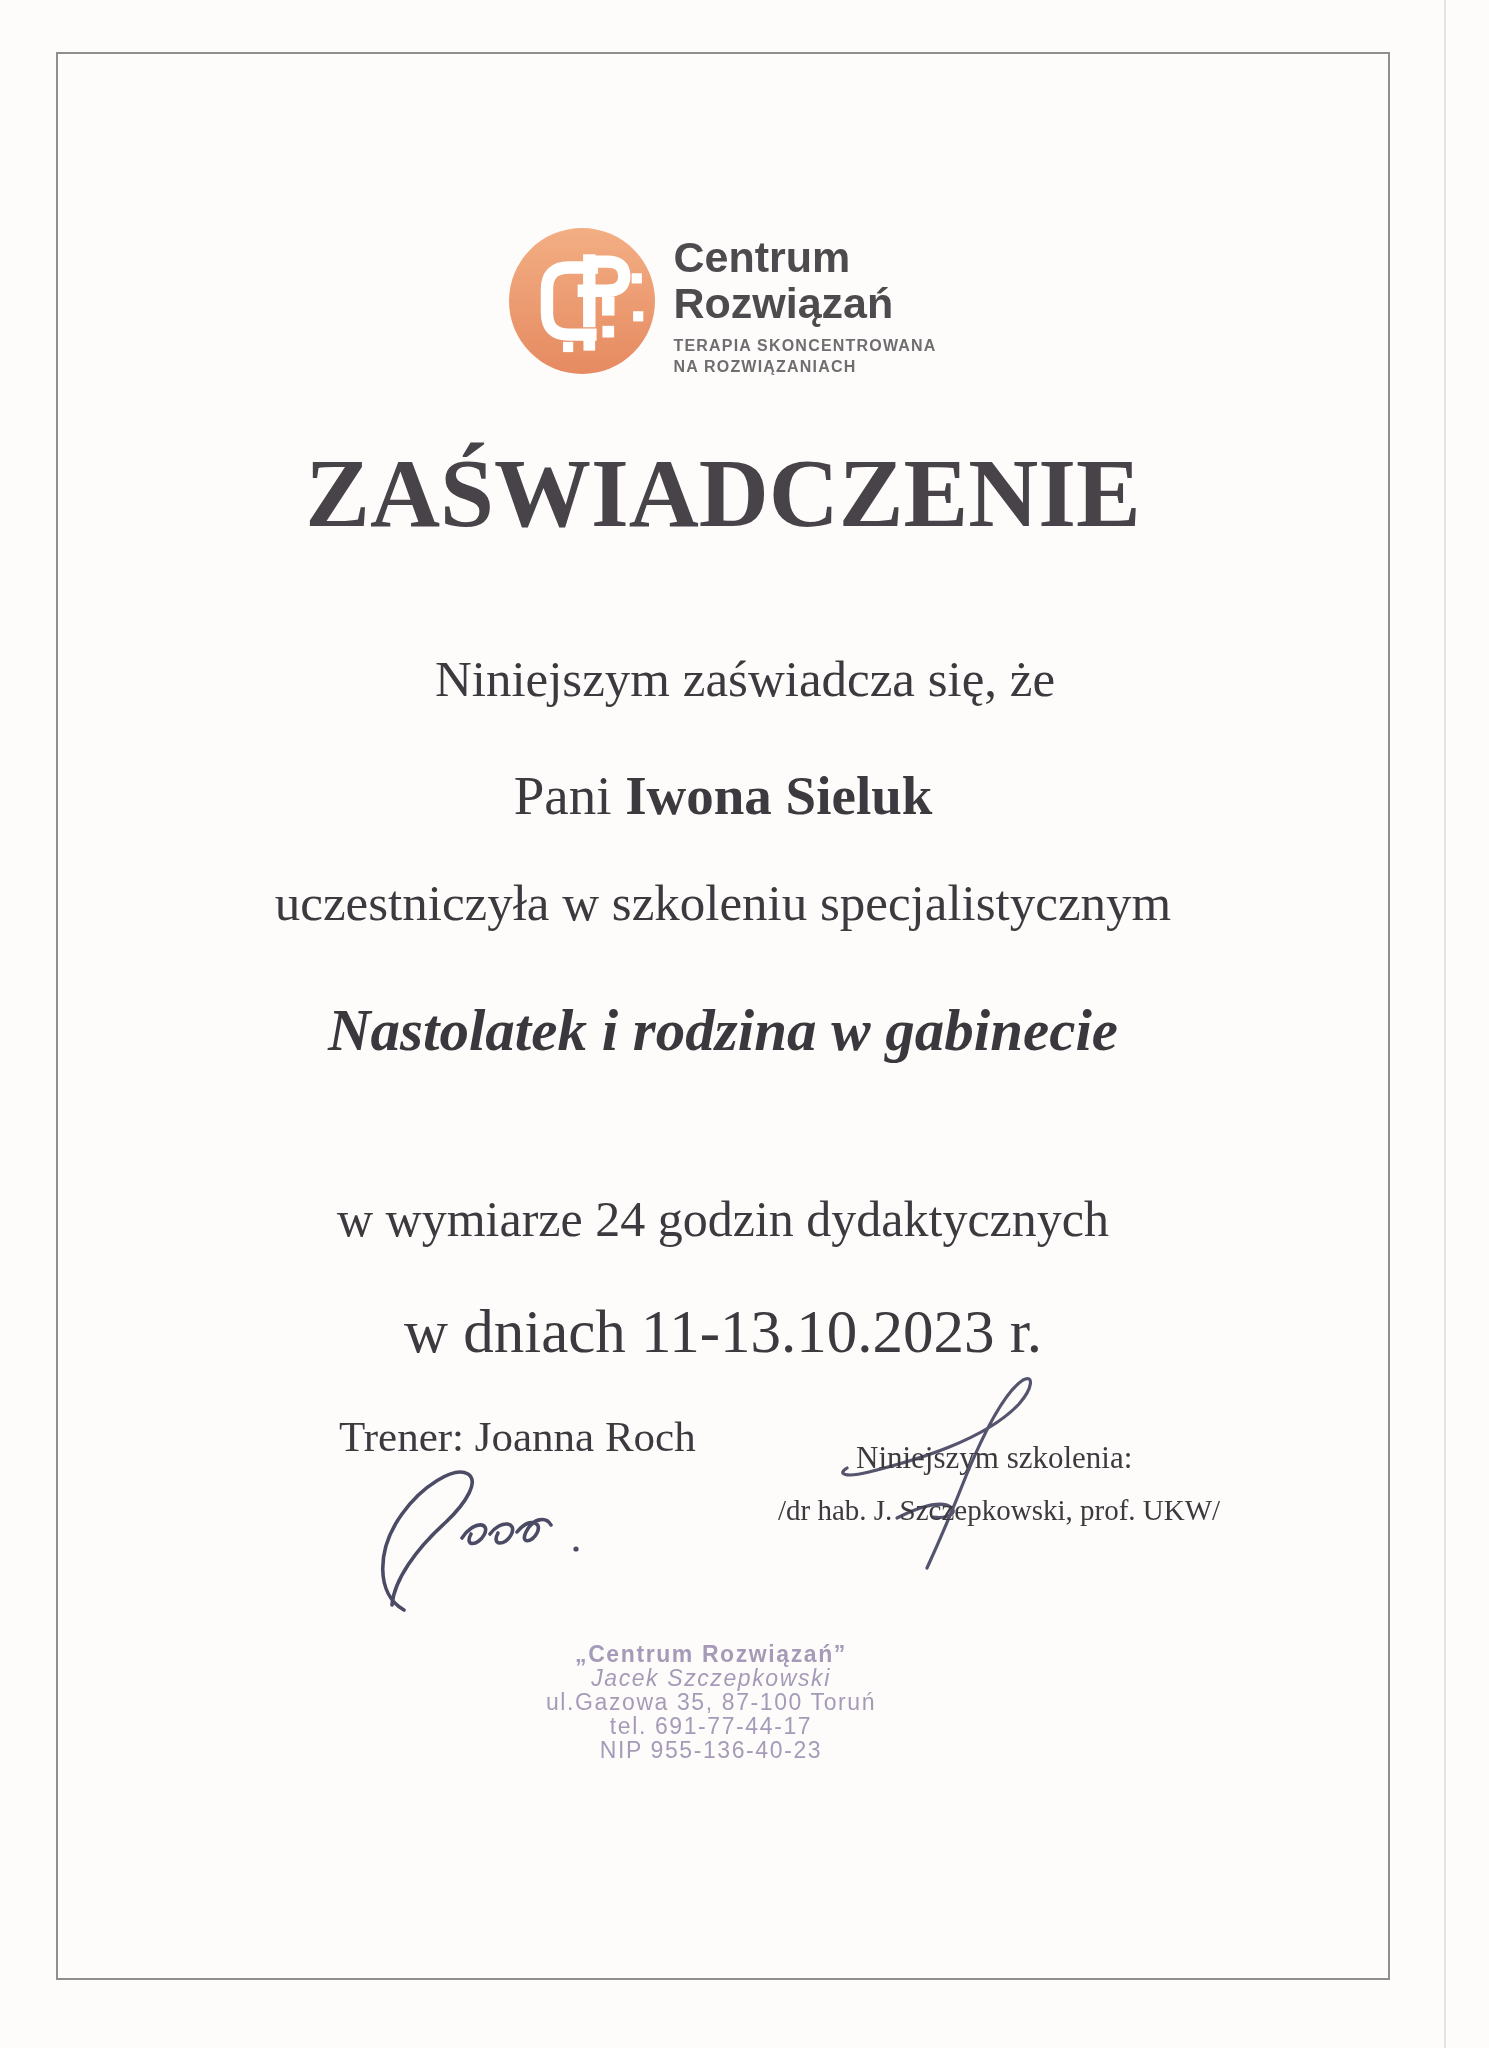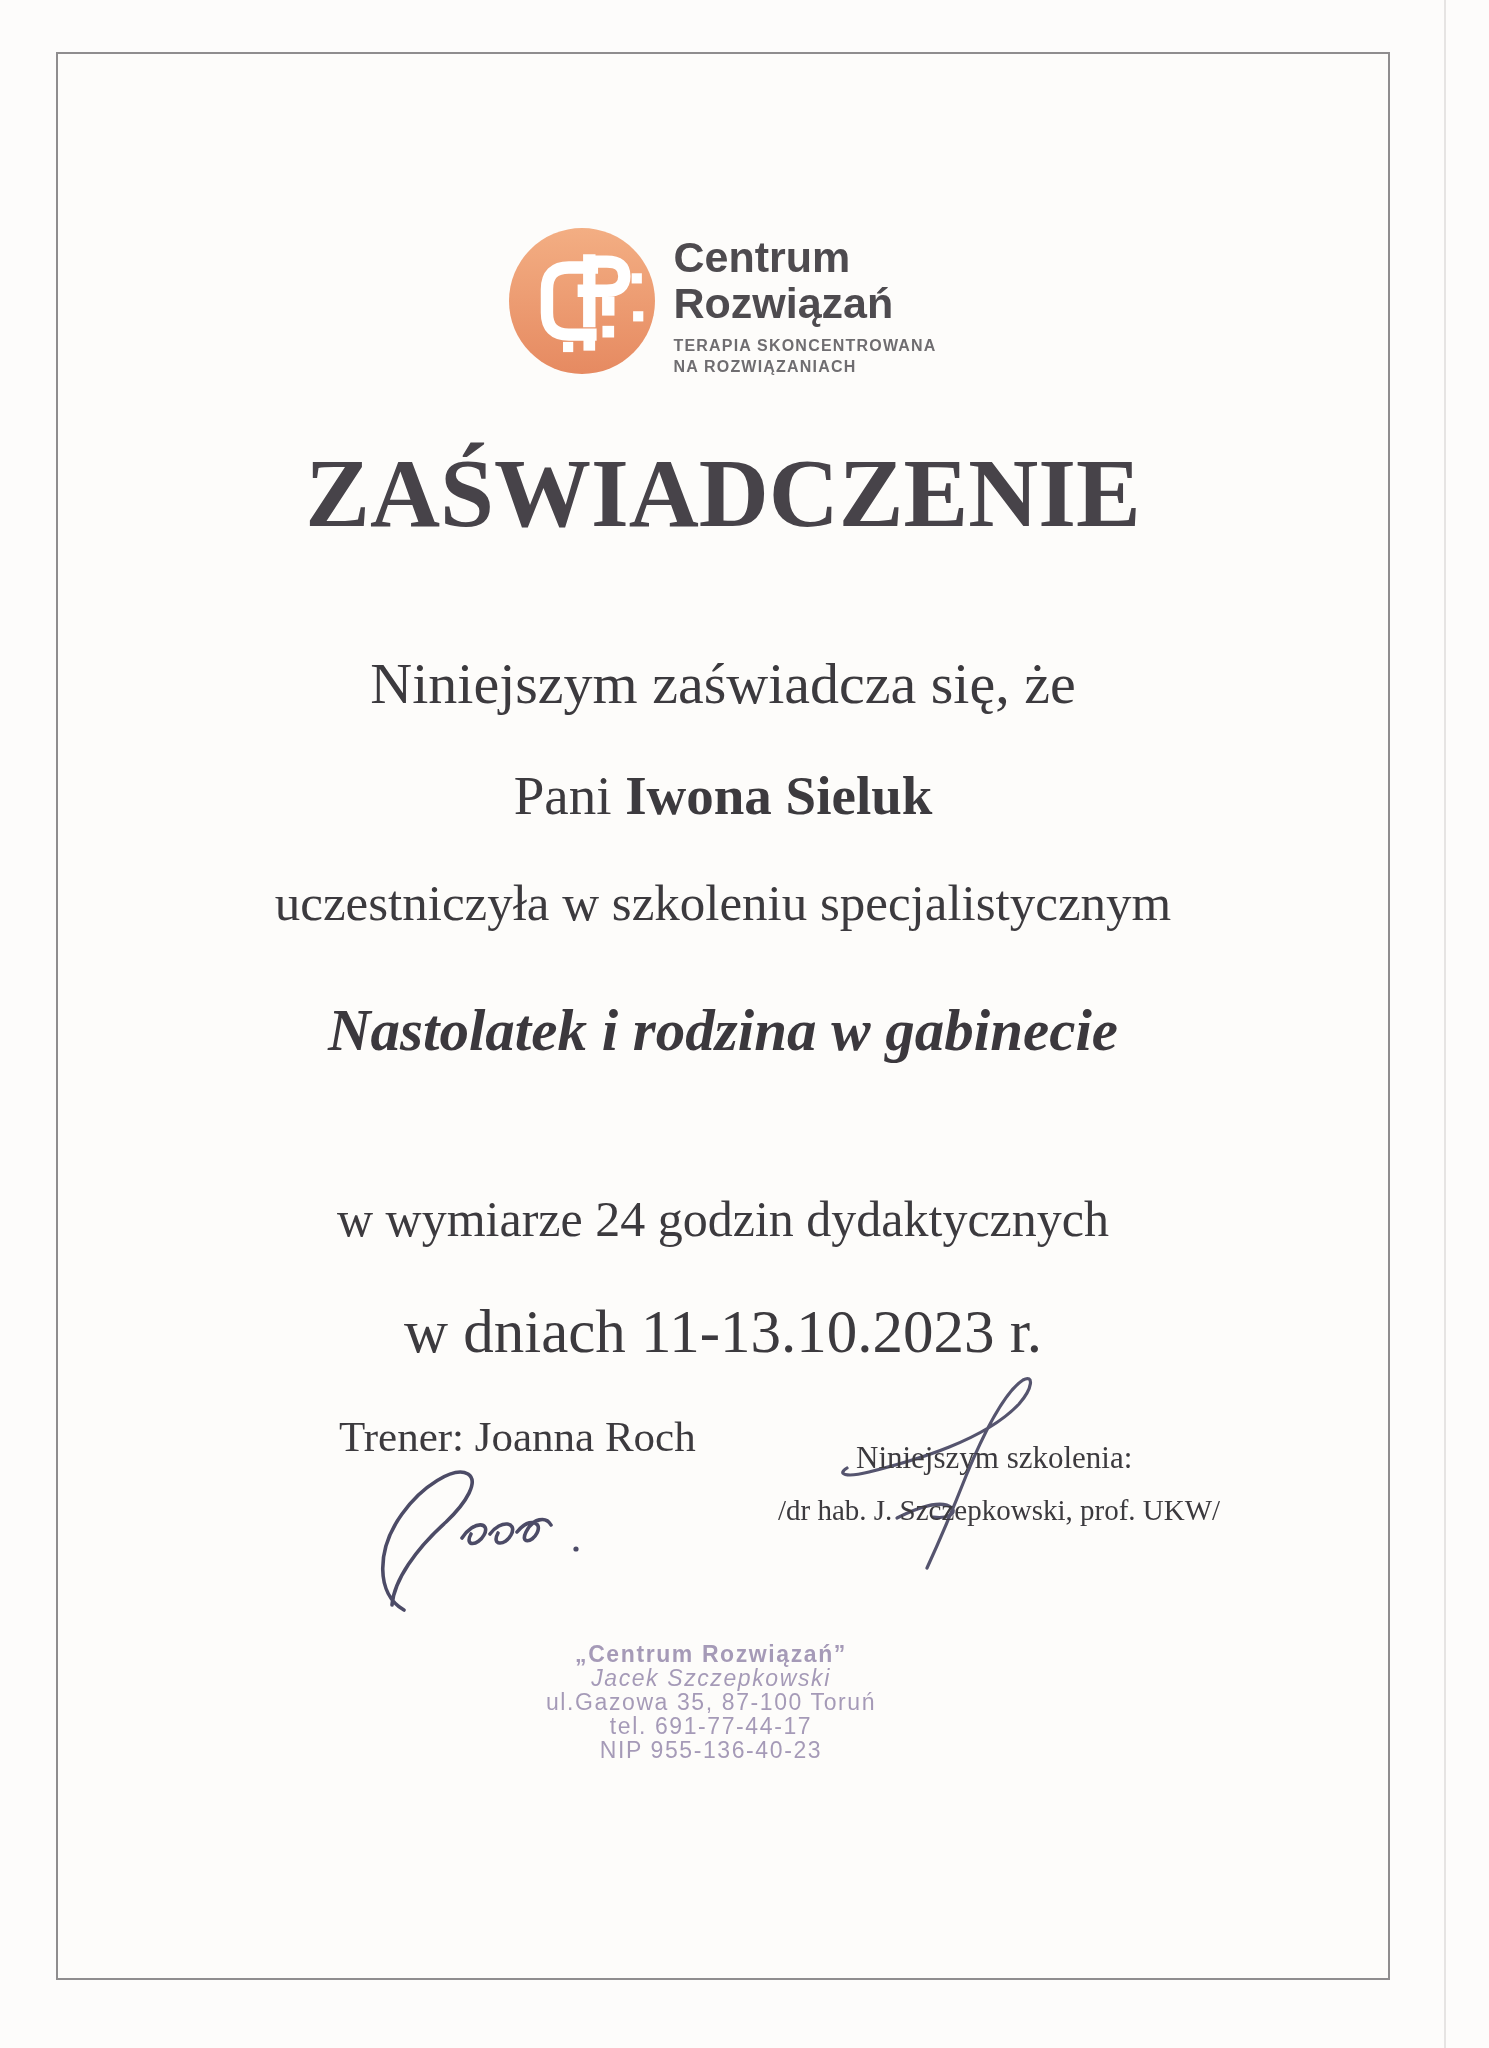--- a/index.html
+++ b/index.html
@@ -66,21 +66,21 @@
     font-weight: bold;
   }
   
   .title {
     top: 438px;
     font-size: 97px;
     font-weight: bold;
     letter-spacing: 0px;
     color: #474349;
   }
-  .line-intro        { top: 650px;  font-size: 58px; }
+  .line-intro        { top: 650px;  font-size: 51px; margin-left: 22px; }
   .line-name         { top: 764px;  font-size: 55px; }
   .line-name b       { font-weight: bold; margin-top: 48px; }
   .line-participation{ top: 874px;  font-size: 51px; }
   .line-course {
     top: 992px;
     font-size: 59px;
     font-weight: bold;
     font-style: italic;
     line-height: 77px;
     color: #3b383d;

